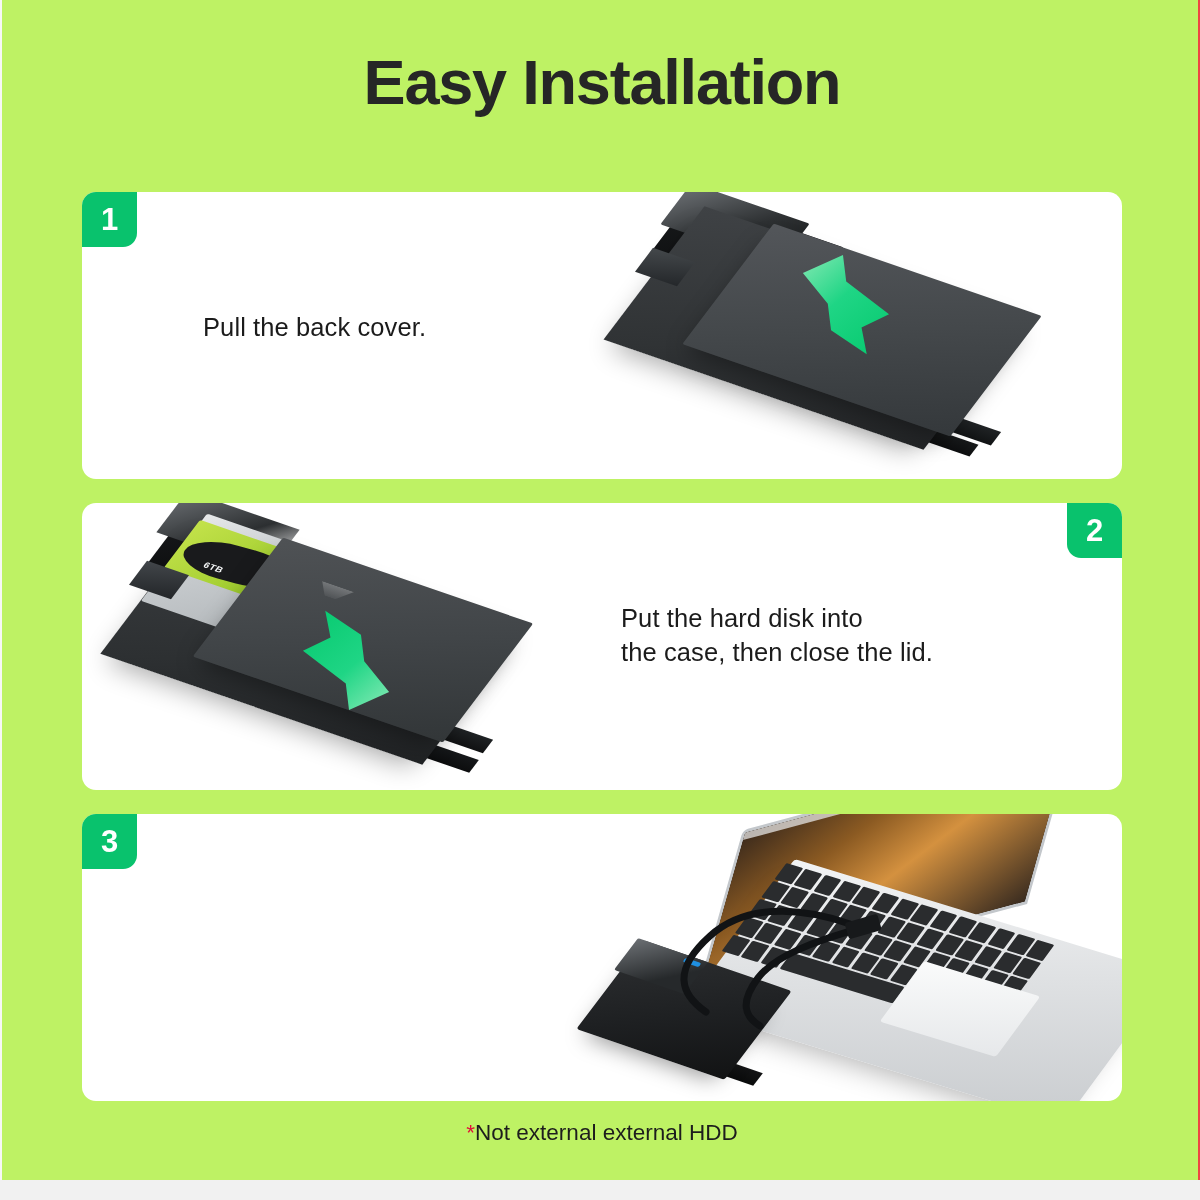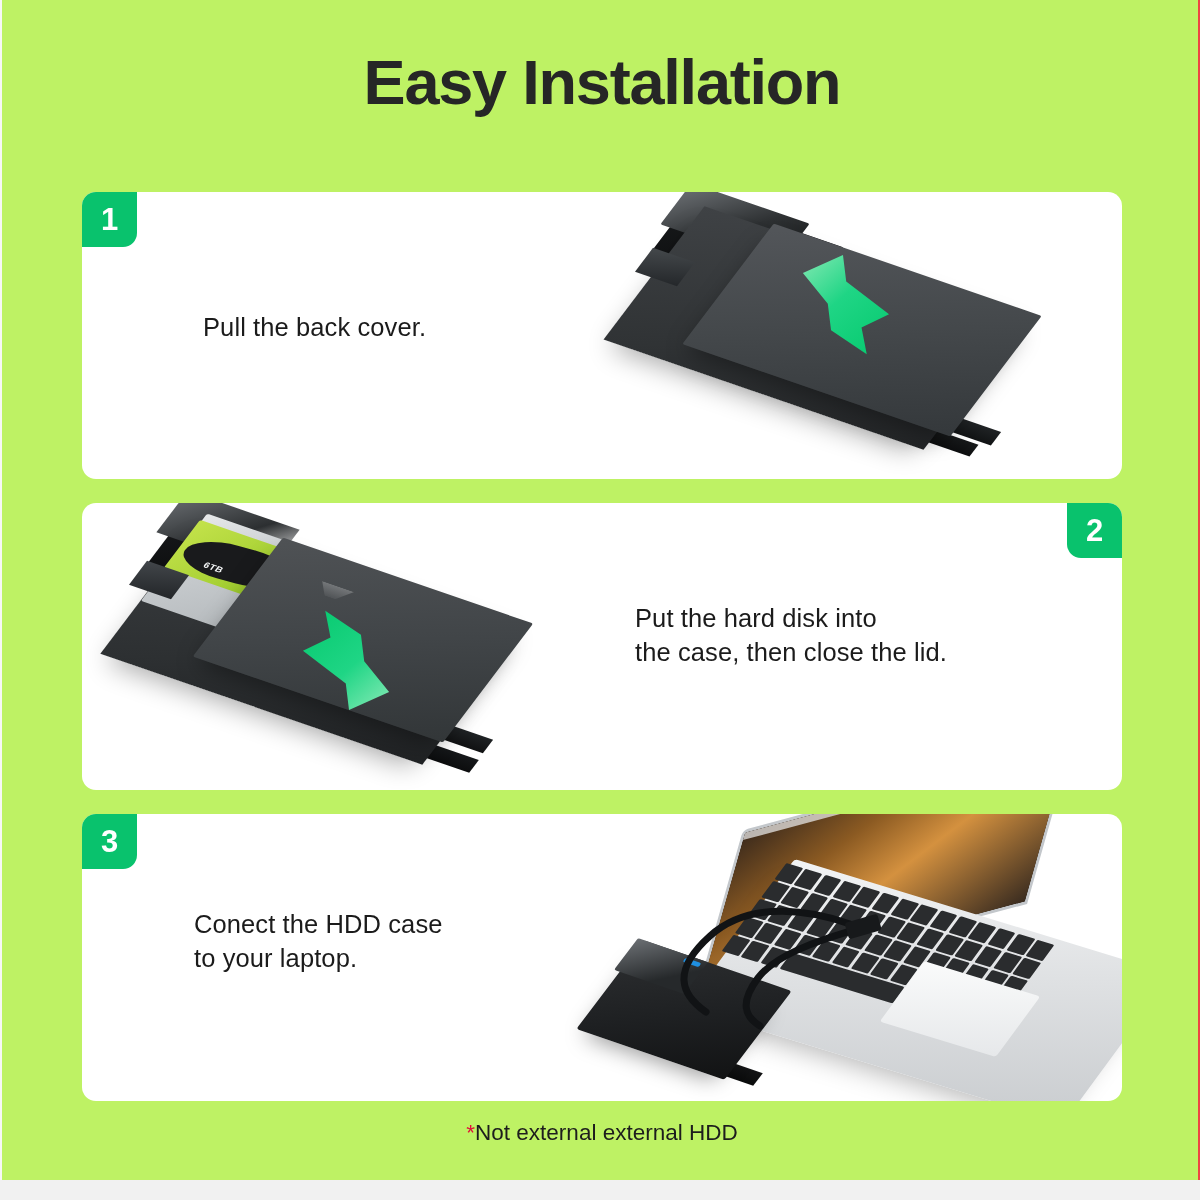--- a/index.html
+++ b/index.html
@@ -86,21 +86,21 @@
     position: absolute;
     font-size: 25.5px;
     font-weight: 500;
     color: #1b1b1b;
     line-height: 1.35;
     letter-spacing: 0.1px;
     z-index: 5;
     white-space: pre-line;
   }
   .caption-1 { left: 112px; top: 118px; margin-left: 9px; }
-  .caption-2 { left: 553px; top: 98px;  }
+  .caption-2 { left: 539px; top: 98px;  }
   .caption-3 { left: 112px; top: 93px;  }
 
   
   .photo {
     position: absolute;
     z-index: 2;
   }
 
   
   .stage1 { right: 10px; top: -10px; width: 480px; height: 300px; }
@@ -512,22 +512,20 @@
           <path d="M252 104 C 226 112, 176 126, 156 152 C 138 176, 142 190, 158 200" fill="none" stroke="#111315" stroke-width="7" stroke-linecap="round"></path>
           <rect x="244" y="92" width="34" height="17" rx="3" fill="#17191b" transform="rotate(-16 261 100)"></rect>
         </svg>
 
         <div class="hdd3-edge"></div>
         <div class="hdd3-top"></div>
         <div class="hdd3-gloss"></div>
         <div class="hdd3-led"></div>
       </div>
 
-      <div class="caption caption-3">Conect the HDD case
-to your laptop.</div>
     </div>
 
     <div class="badge badge-left">3</div>
   </div>
 
   <div class="footnote">
     <span class="star">*</span><span>Not external external HDD</span>
   </div>
 
 </div>

